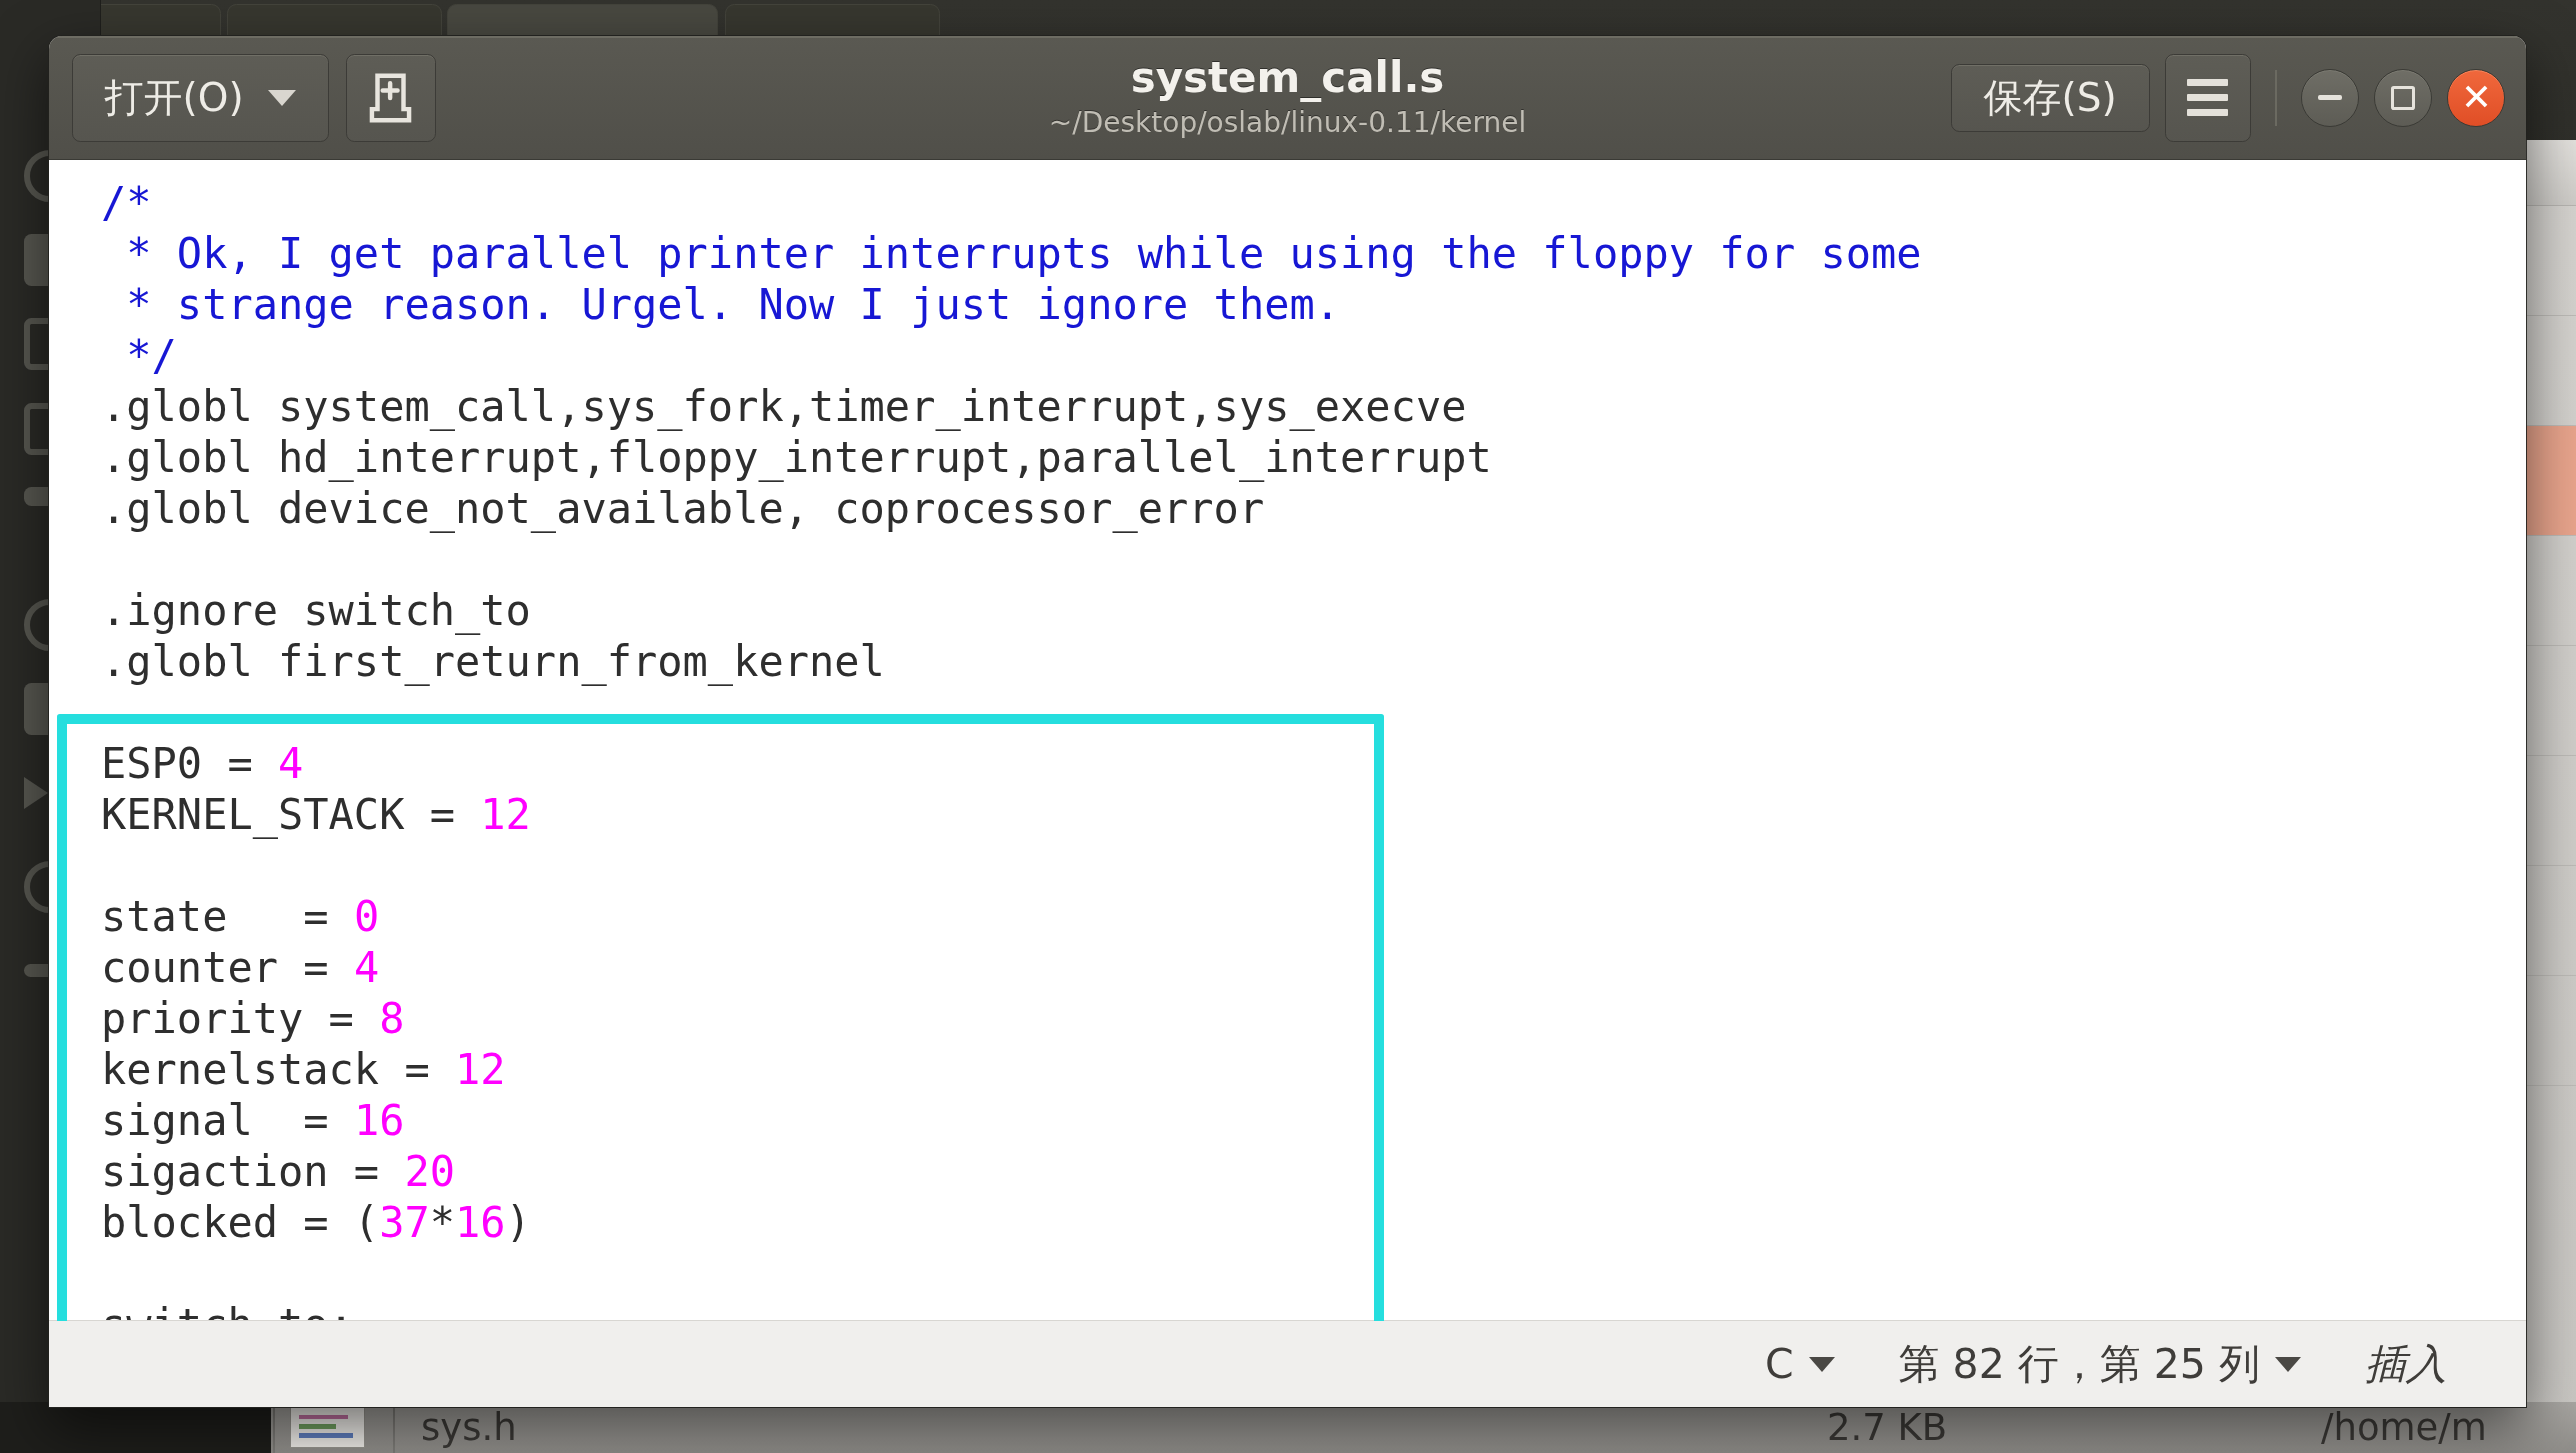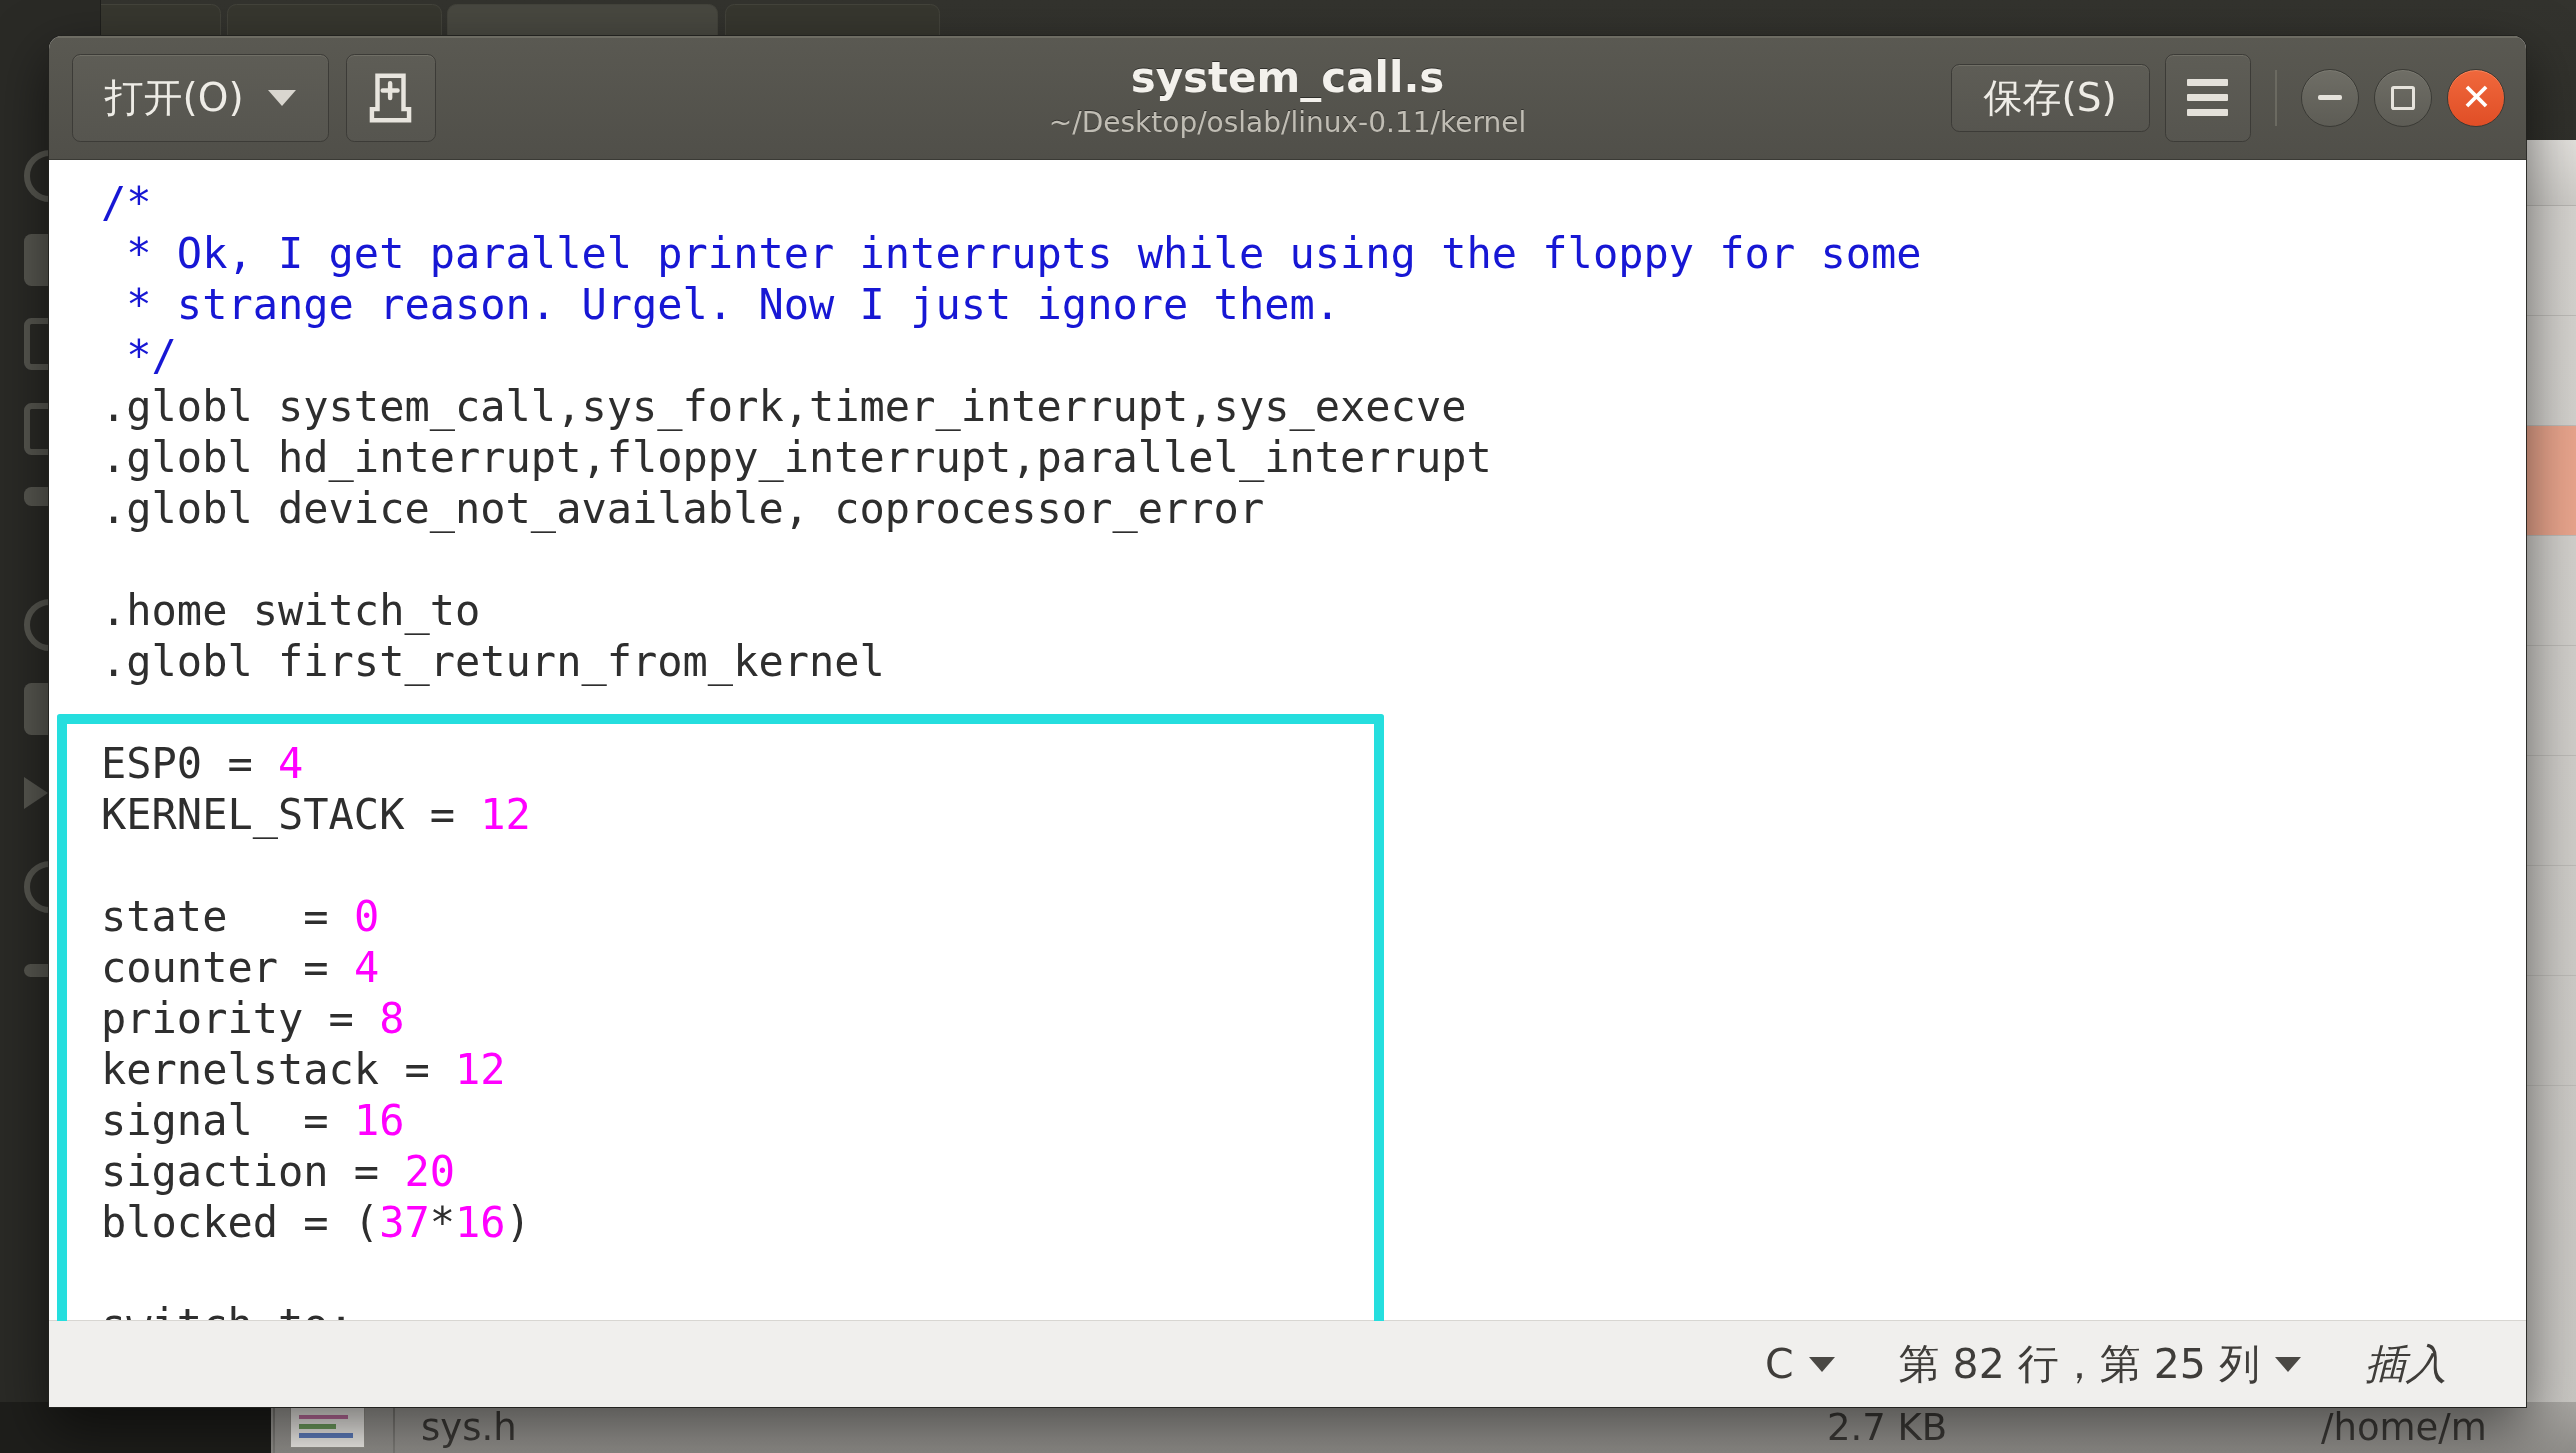--- a/index.html
+++ b/index.html
@@ -356,21 +356,21 @@
 
   <div id="editor">
     <pre id="code"><span class="cm">/*</span>
 <span class="cm"> * Ok, I get parallel printer interrupts while using the floppy for some</span>
 <span class="cm"> * strange reason. Urgel. Now I just ignore them.</span>
 <span class="cm"> */</span>
 <span>.globl system_call,sys_fork,timer_interrupt,sys_execve</span>
 <span>.globl hd_interrupt,floppy_interrupt,parallel_interrupt</span>
 <span>.globl device_not_available, coprocessor_error</span>
 <span></span>
-<span>.home switch_to</span>
+<span>.ignore switch_to</span>
 <span>.globl first_return_from_kernel</span>
 <span></span>
 <span>ESP0 = </span><span class="num">4</span>
 <span>KERNEL_STACK = </span><span class="num">12</span>
 <span></span>
 <span>state   = </span><span class="num">0</span>
 <span>counter = </span><span class="num">4</span>
 <span>priority = </span><span class="num">8</span>
 <span>kernelstack = </span><span class="num">12</span>
 <span>signal  = </span><span class="num">16</span>

